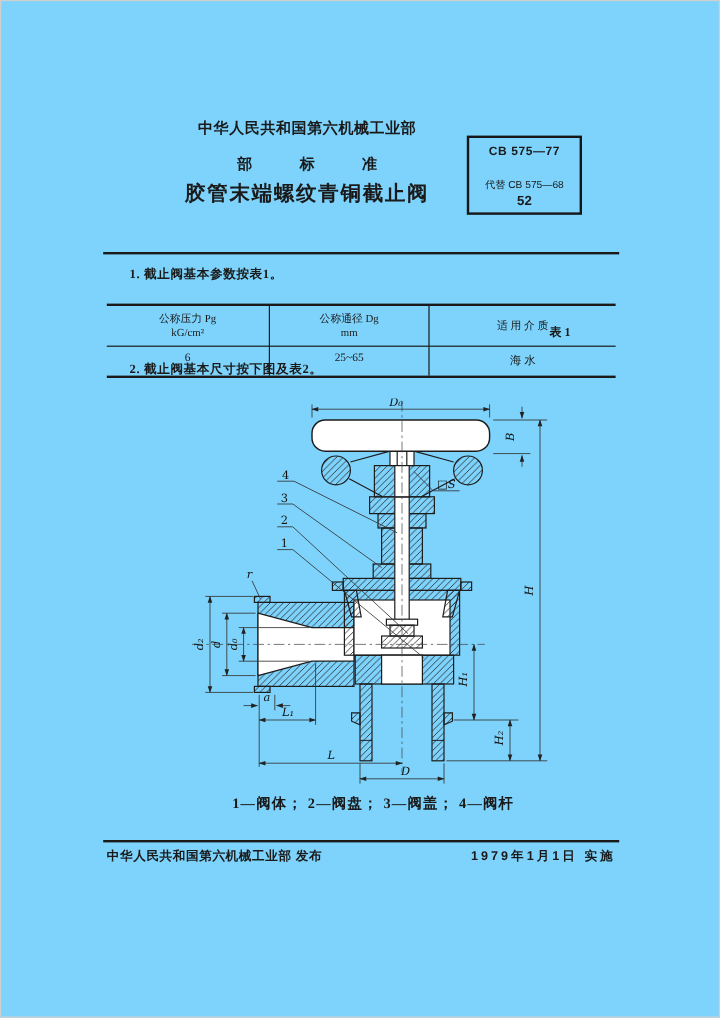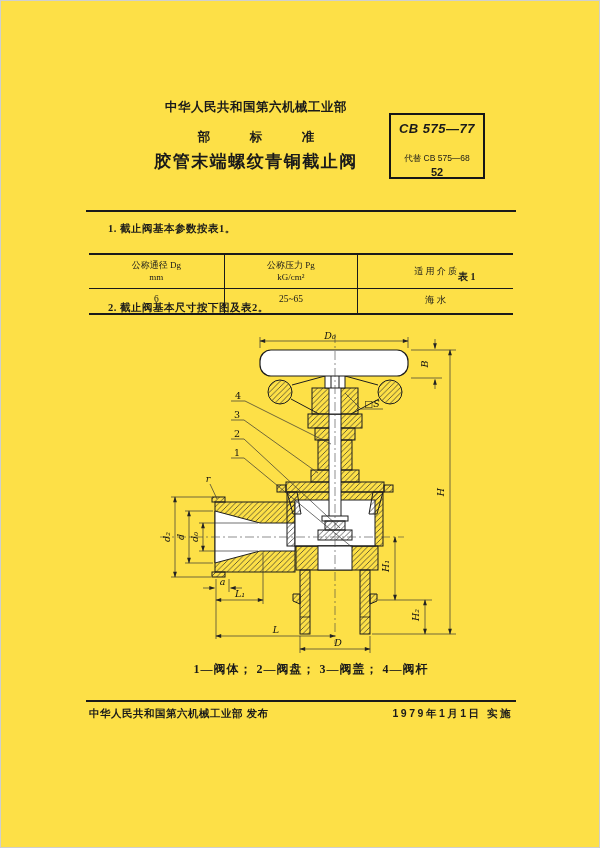--- a/index.html
+++ b/index.html
@@ -1,31 +1,31 @@
 <!DOCTYPE html>
 <html><head>
 <meta charset="utf-8">
 <style>
   html,body{margin:0;padding:0;}
   body{
     width:600px;height:848px;background:#fff;position:relative;
     font-family:"Liberation Serif",serif;color:#1a1a1a;overflow:hidden;
   }
-  .page{position:absolute;inset:0;border:1px solid #cfcfcf;box-sizing:border-box;background:#fde047;}
+  .page{position:absolute;inset:0;border:1px solid #cfcfcf;box-sizing:border-box;background:#7dd3fc;}
   .abs{position:absolute;}
 
   
   .hdr{left:85px;top:98px;width:340px;text-align:center;font-family:"Liberation Sans",sans-serif;}
   .ministry{font-size:12.5px;font-weight:bold;letter-spacing:0.5px;}
   .dept{font-size:12.5px;font-weight:bold;letter-spacing:18px;padding-left:18px;margin-top:13px;}
   .doc-title{font-size:17px;font-weight:bold;letter-spacing:1.5px;margin-top:4px;}
 
   .codebox{left:388px;top:112px;width:92px;height:62px;border:2px solid #161616;
     text-align:center;font-family:"Liberation Sans",sans-serif;}
-  .codebox .code{font-size:13px;font-weight:bold;margin-top:6px;letter-spacing:0.5px;font-style:italic;}
+  .codebox .code{font-size:10px;font-weight:bold;margin-top:6px;letter-spacing:0.5px;}
   .codebox .repl{font-size:8.5px;margin-top:17px;}
   .codebox .pgno{font-size:11px;font-weight:bold;margin-top:1px;}
 
   .rule{background:#1a1a1a;height:2px;left:85px;width:430px;}
   .rule2{background:#1a1a1a;height:2px;left:85px;width:430px;}
 
   .clause{left:107px;font-size:10.5px;font-weight:bold;letter-spacing:0.5px;}
   .tcap{font-size:10px;font-weight:bold;}
 
   
@@ -64,26 +64,26 @@
     <div class="pgno">52</div>
   </div>
 
   <div class="abs rule" style="top:209px;"></div>
 
   <div class="abs clause" style="top:221px;">1. 截止阀基本参数按表1。</div>
   <div class="abs tcap" style="top:237px;left:457px;margin-top:32px;">表 1</div>
 
   <div class="abs tbl">
     <div class="cell head cb">
+      <div class="hname">公称压力 Pg</div>
+      <div>kG/cm²</div>
+    </div>
+    <div class="cell head cb">
       <div class="hname">公称通径 Dg</div>
       <div>mm</div>
-    </div>
-    <div class="cell head cb">
-      <div class="hname">公称压力 Pg</div>
-      <div>kG/cm²</div>
     </div>
     <div class="cell head">
       <div class="hname" style="margin-top:6px;">适 用 介 质</div>
     </div>
     <div class="cell val cb">6</div>
     <div class="cell val cb">25~65</div>
     <div class="cell val">海 水</div>
   </div>
 
   <div class="abs clause" style="top:300px;">2. 截止阀基本尺寸按下图及表2。</div>

